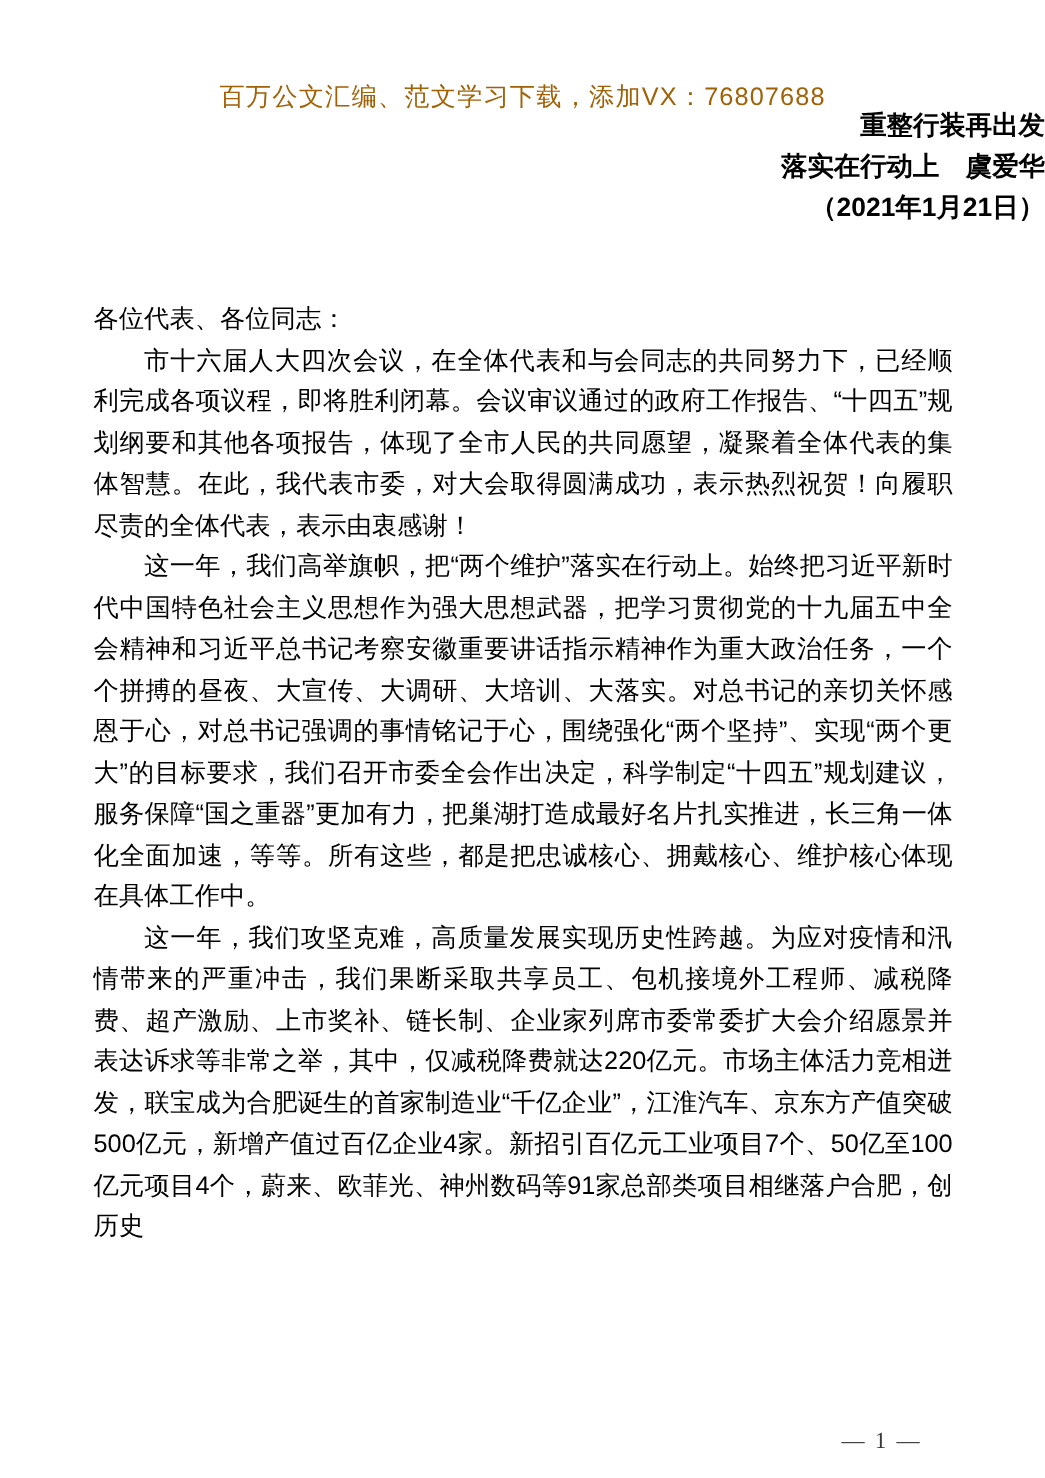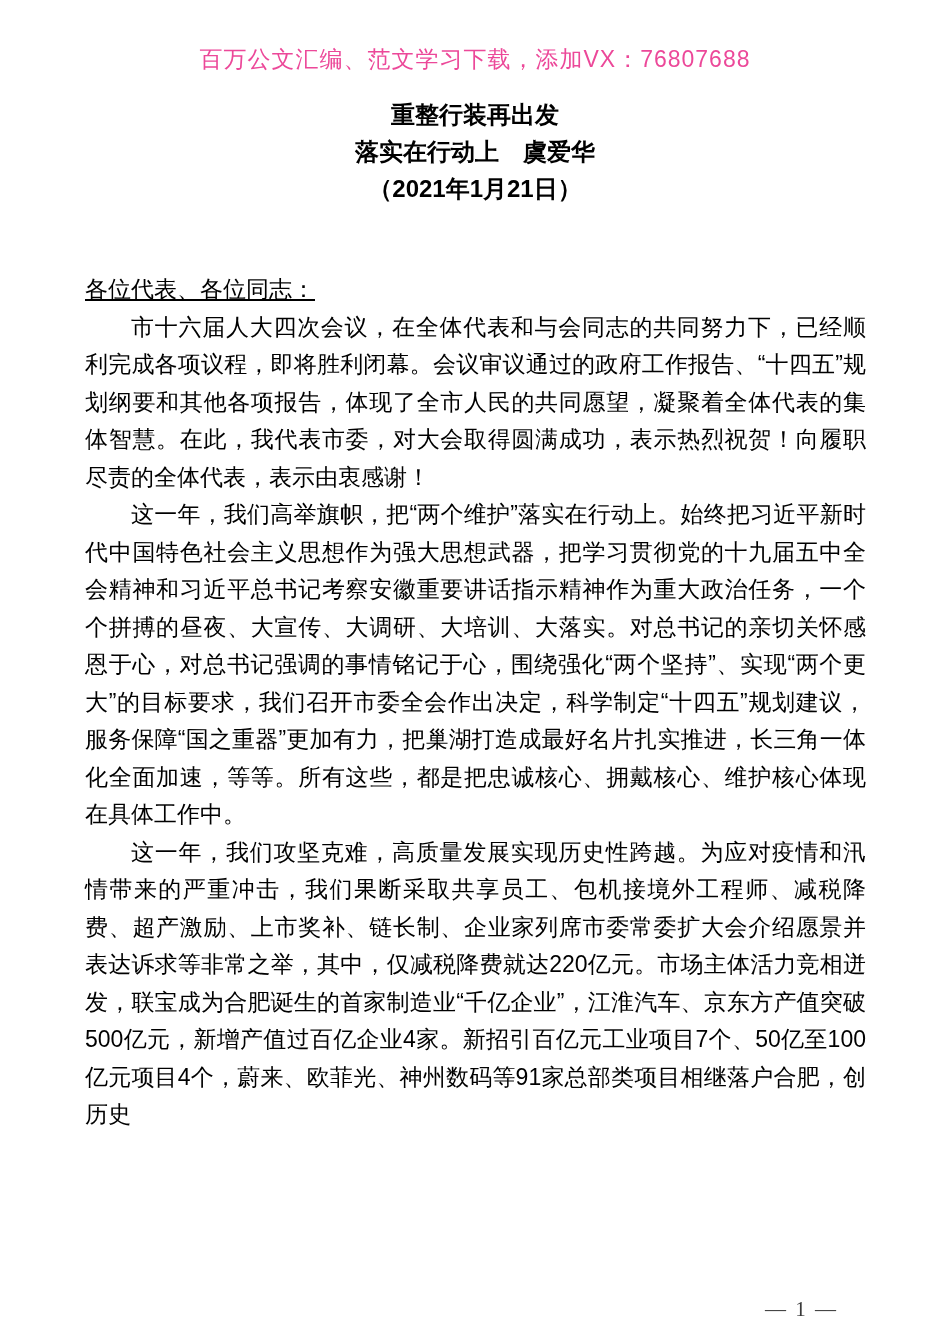--- a/index.html
+++ b/index.html
@@ -31,59 +31,59 @@
     top: 96px;
     left: 0;
     right: 0;
     text-align: center;
     font-size: 24px;
     font-weight: bold;
     line-height: 37px;
   }
   .title-line {
     white-space: pre;
+    text-align: right;
   }
   .content {
     position: absolute;
     top: 271px;
     left: 85px;
     width: 781px;
     font-size: 23px;
     line-height: 37.5px;
     text-align: justify;
     text-justify: inter-character;
   }
   .content p {
     margin: 0;
     padding: 0;
   }
   .salutation {
     text-indent: 0;
-    text-decoration: underline;
   }
   .para {
     text-indent: 2em;
   }
   .footer {
     position: absolute;
     top: 1297px;
     right: 112px;
     font-family: "Liberation Serif", serif;
     font-size: 21px;
     letter-spacing: 2px;
     color: #3a3a3a;
     white-space: pre;
   }
 </style>
 </head>
 <body>
 
 <div class="page">
 
-  <div class="notice" style="color: #ec4899;">百万公文汇编、范文学习下载，添加VX：76807688</div>
+  <div class="notice" style="color: #a16207; margin-top: 28px;">百万公文汇编、范文学习下载，添加VX：76807688</div>
 
   <div class="title-block">
     <div class="title-line">重整行装再出发</div>
     <div class="title-line">落实在行动上　虞爱华</div>
     <div class="title-line">（2021年1月21日）</div>
   </div>
 
   <div class="content">
     <p class="salutation">各位代表、各位同志：</p>
     <div id="paragraphs">

